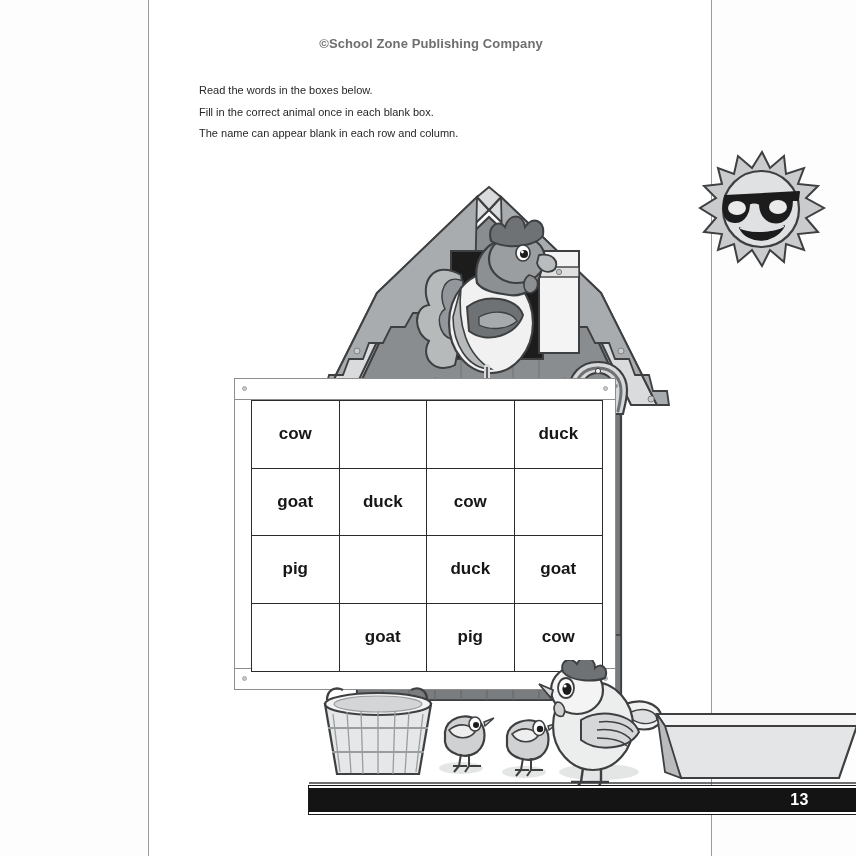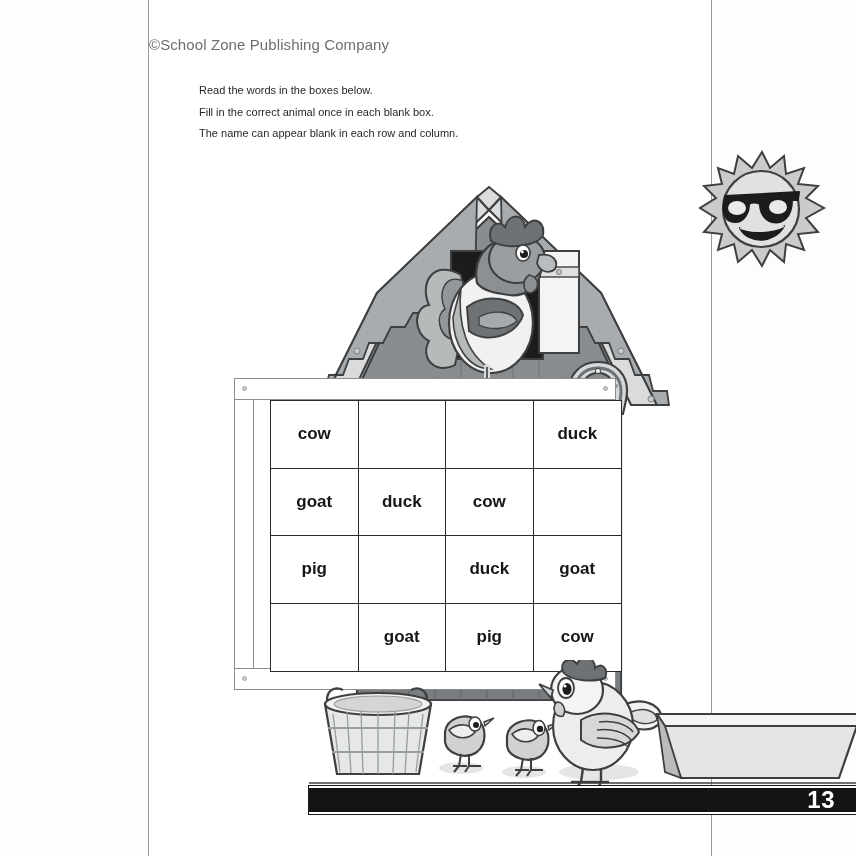--- a/index.html
+++ b/index.html
@@ -23,23 +23,25 @@
     width: 564px; height: 856px;
     background: #ffffff;
     border-left: 1.5px solid #9a9a9a;
     border-right: 1.5px solid #9a9a9a;
   }
   
   #copyright {
     position: absolute;
     left: 0; top: 36px;
     width: 564px;
-    font-size: 15px;
+    text-align: center;
+    font-size: 13px;
     color: #6e6e6e;
     letter-spacing: .1px;
+    font-weight: bold;
   }
   
   #instructions {
     position: absolute;
     left: 50px; top: 80px;
     width: 500px;
     font-size: 11px;
     line-height: 21.5px;
     color: #27272a;
   }
@@ -82,21 +84,21 @@
     background: #c9c9c9; border: 1px solid #a8a8a8;
   }
   .screw.s1 { left: 8px; top: 8px; }
   .screw.s2 { left: 369px; top: 8px; }
   .screw.s3 { left: 8px; top: 298px; }
   .screw.s4 { left: 369px; top: 298px; }
 
   
   #grid {
     position: absolute;
-    left: 121px; top: 400px;
+    left: 102px; top: 400px;
     width: 352px; height: 272px;
     display: grid;
     grid-template-columns: repeat(4, 1fr);
     grid-template-rows: repeat(4, 1fr);
     background: #ffffff;
     border: 1.6px solid #2b2b2b;
   }
   .cell {
     border-right: 1.6px solid #2b2b2b;
     border-bottom: 1.6px solid #2b2b2b;
@@ -140,23 +142,23 @@
     background: #141414;
     border-top: 2.5px solid #ffffff;
     border-bottom: 2.5px solid #ffffff;
     outline: 1.5px solid #1a1a1a;
     display: flex;
     align-items: center;
     justify-content: flex-end;
   }
   #pagenum {
     color: #ffffff;
-    font-size: 24px;
+    font-size: 16px;
     font-weight: bold;
-    margin-right: 26px;
+    margin-right: 52px;
     letter-spacing: .5px;
   }
 </style>
 </head>
 <body>
 
 <div id="stage">
   <div id="sheet">
 
     <div id="copyright">©School Zone Publishing Company</div>

